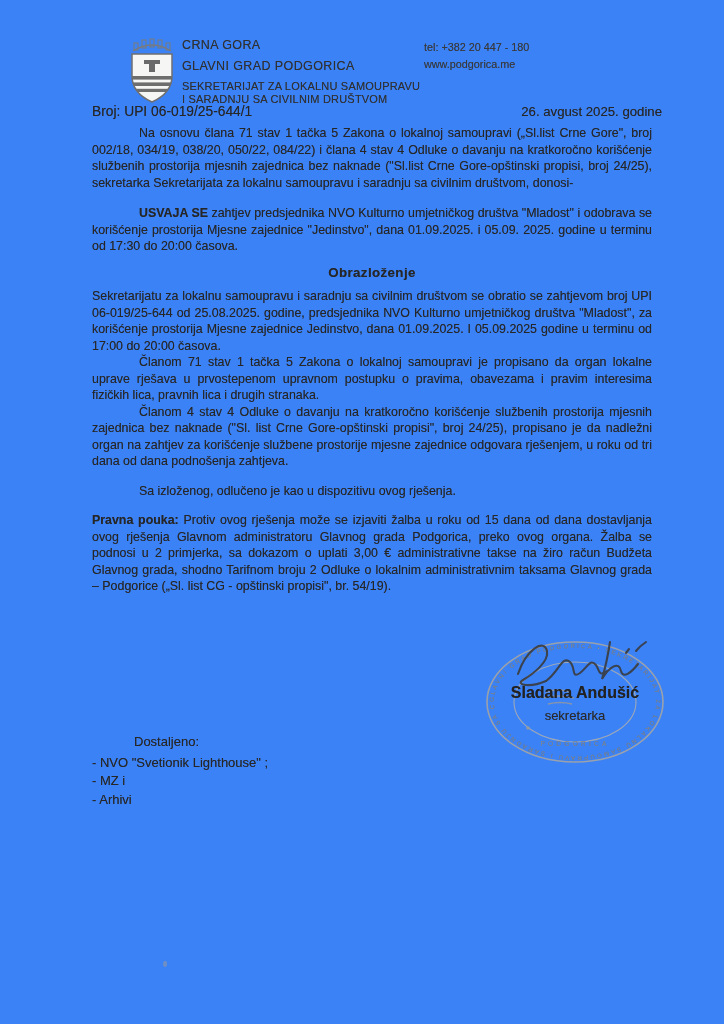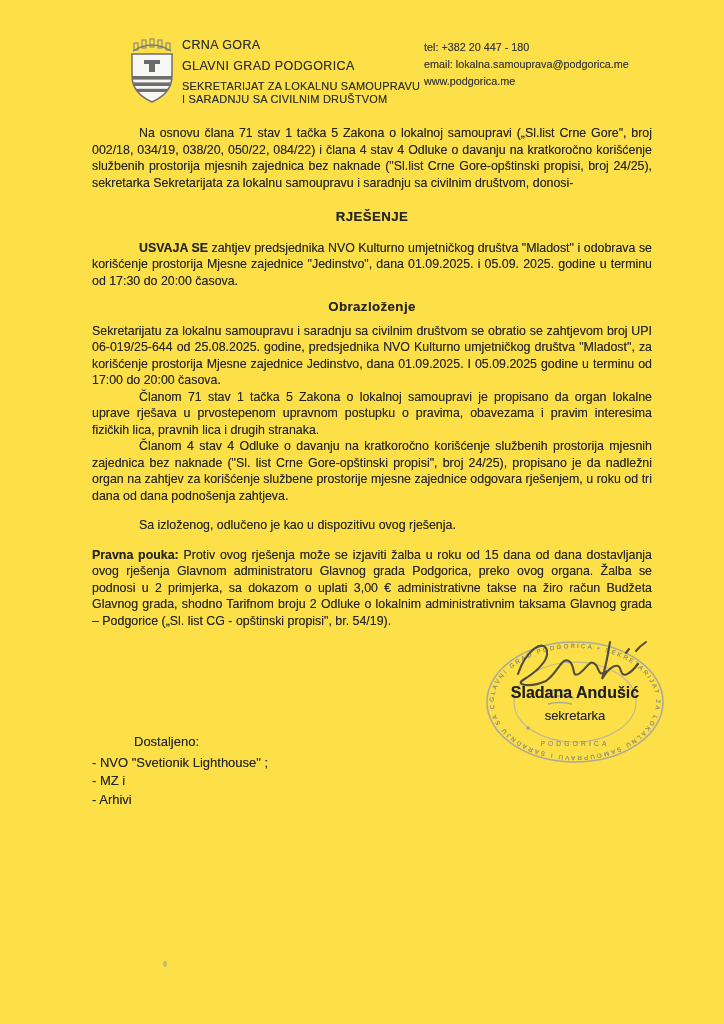--- a/index.html
+++ b/index.html
@@ -1,17 +1,17 @@
 <!DOCTYPE html>
 <html><head>
 <meta charset="utf-8">
 <style>
   html,body{margin:0;padding:0;background:#ffffff;}
   .page{
-    position:relative;width:724px;height:1024px;background:#fde047;
+    position:relative;width:724px;height:1024px;background:#3b82f6;
     font-family:"Liberation Sans",sans-serif;color:#262626;overflow:hidden;
     text-shadow:0 0 0.4px rgba(45,45,45,.55);
   }
   
   .crest{position:absolute;left:127px;top:36px;width:50px;height:68px;}
   .lh-left{position:absolute;left:182px;top:39px;line-height:1;}
   .lh-left .big{font-size:12.5px;letter-spacing:.4px;margin-bottom:8px;color:#303030;}
   .lh-left .small{font-size:11px;letter-spacing:.2px;line-height:13px;color:#303030;}
   .lh-right{position:absolute;left:424px;top:39px;font-size:10.8px;line-height:17.2px;color:#3a3a3a;}
   .ref-line{position:absolute;left:92px;right:62px;top:104px;display:flex;justify-content:space-between;align-items:baseline;}
@@ -72,29 +72,31 @@
 
   <div class="lh-left">
     <div class="big">CRNA GORA</div>
     <div class="big">GLAVNI GRAD PODGORICA</div>
     <div class="small">SEKRETARIJAT ZA LOKALNU SAMOUPRAVU</div>
     <div class="small">I SARADNJU SA CIVILNIM DRUŠTVOM</div>
   </div>
 
   <div class="lh-right">
     <div>tel: +382 20 447 - 180</div>
-    <div>email: lokalna.samouprava@podgorica.me</div>
     <div>www.podgorica.me</div>
   </div>
 
+  <div class="ref-line">
+    <span class="ref-num">Broj: UPI 06-019/25-644/1</span>
+    <span class="ref-date">26. avgust 2025. godine</span>
+  </div>
 
   <div class="doc-body">
     <p class="indent">Na osnovu člana 71 stav 1 tačka 5 Zakona o lokalnoj samoupravi („Sl.list Crne Gore", broj  002/18, 034/19, 038/20, 050/22, 084/22) i člana 4 stav 4  Odluke o davanju na kratkoročno korišćenje službenih prostorija mjesnih zajednica bez naknade ("Sl.list Crne Gore-opštinski propisi, broj 24/25), sekretarka Sekretarijata za lokalnu samoupravu i saradnju sa civilnim društvom, donosi-</p>
 
-    <p class="center-head mt-title">RJEŠENJE</p>
 
     <p class="indent mt-usvaja"><strong>USVAJA SE</strong><span> zahtjev predsjednika NVO Kulturno umjetničkog društva "Mladost" i odobrava se korišćenje prostorija Mjesne zajednice "Jedinstvo", dana 01.09.2025. i 05.09. 2025. godine u terminu od 17:30 do 20:00 časova.</span></p>
 
     <p class="center-head mt-heading">Obrazloženje</p>
 
     <div class="mt-paras">
       <p>Sekretarijatu za lokalnu samoupravu i saradnju sa civilnim društvom se obratio se zahtjevom broj UPI  06-019/25-644 od 25.08.2025. godine, predsjednika NVO Kulturno umjetničkog društva "Mladost", za korišćenje prostorija Mjesne zajednice Jedinstvo, dana 01.09.2025. I 05.09.2025 godine u terminu od 17:00 do 20:00 časova.</p>
       <p class="indent">Članom 71 stav 1 tačka 5  Zakona o lokalnoj samoupravi je propisano da organ lokalne uprave rješava u prvostepenom upravnom postupku o pravima, obavezama i pravim interesima fizičkih lica, pravnih lica i drugih stranaka.</p>
       <p class="indent">Članom 4 stav 4 Odluke o davanju na kratkoročno korišćenje službenih prostorija mjesnih zajednica bez naknade ("Sl. list Crne Gore-opštinski propisi", broj 24/25), propisano je da nadležni organ na zahtjev za korišćenje službene prostorije mjesne zajednice odgovara rješenjem, u roku od tri dana od dana podnošenja zahtjeva.</p>
     </div>

